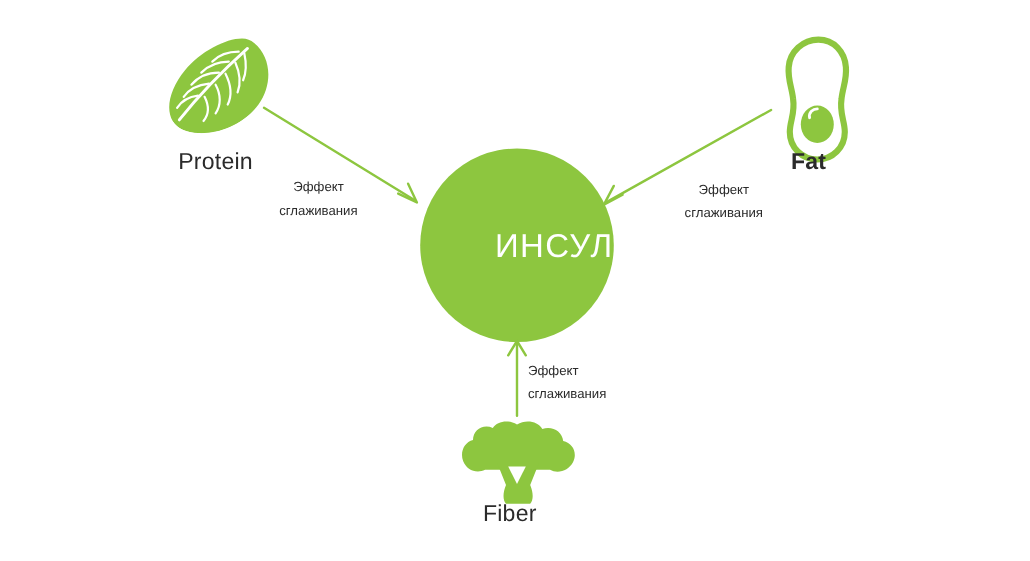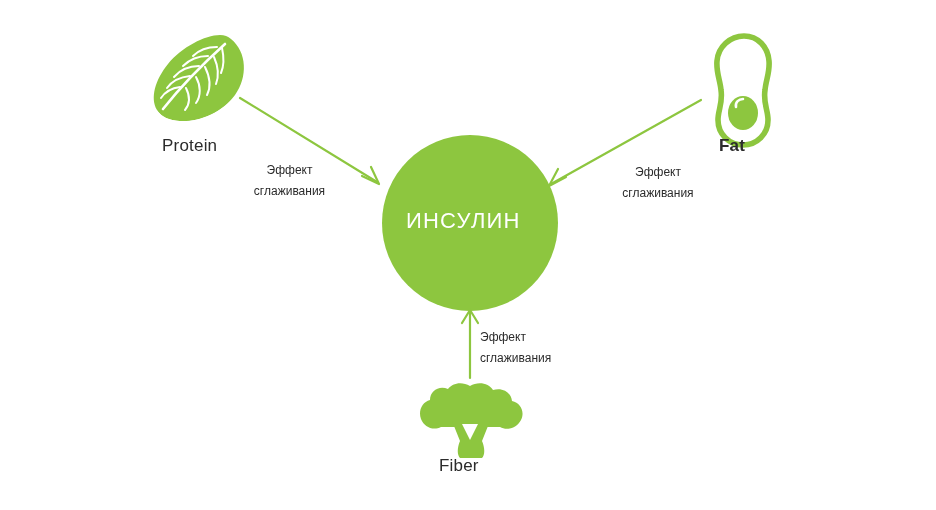--- a/index.html
+++ b/index.html
@@ -21,44 +21,45 @@
   #diagram-svg {
     position: absolute;
     left: 0;
     top: 0;
     width: 936px;
     height: 510px;
     display: block;
   }
   .node-label {
     position: absolute;
-    font-size: 17px;
+    font-size: 21px;
     color: #2b2b2b;
     letter-spacing: 0.2px;
     white-space: nowrap;
     text-align: center;
     font-weight: 400;
   }
   .edge-label {
     position: absolute;
     font-size: 12px;
     line-height: 21px;
     color: #2b2b2b;
     text-align: center;
     white-space: nowrap;
     font-weight: 400;
   }
   .edge-label .l2 { display: block; }
   .hub-label {
     position: absolute;
     color: #ffffff;
-    font-size: 22px;
+    font-size: 30px;
     letter-spacing: 1.2px;
     white-space: nowrap;
     font-weight: 400;
+    margin-left: 44px;
   }
   
   #label-protein { left: 162px; top: 136px; }
   #label-fat     { left: 719px; top: 136px; font-weight: bold; }
   #label-fiber   { left: 439px; top: 456px; }
   
   #edge-label-protein { left: 212px; top: 160px; width: 155px; }
   #edge-label-fat     { left: 578px; top: 162px; width: 160px; }
   #edge-label-fiber   { left: 480px; top: 327px; width: 130px; text-align: left;}
   #hub-text { left: 406px; top: 208px; }

